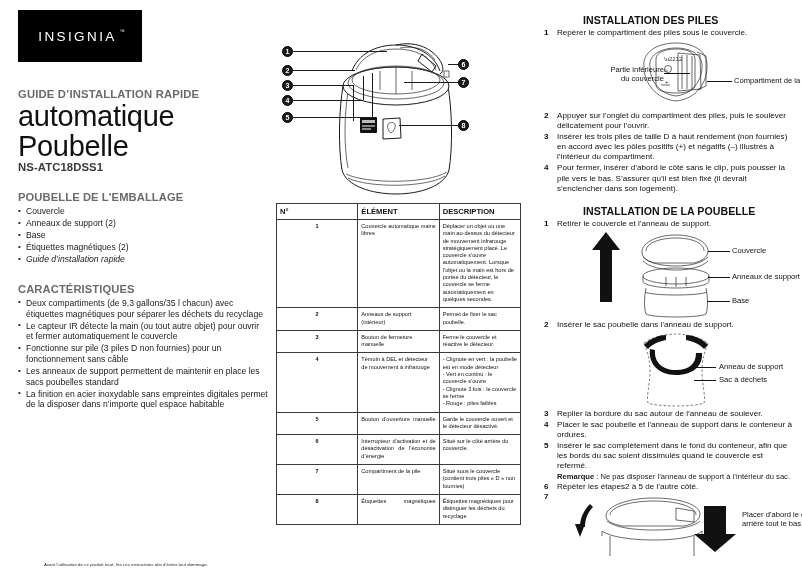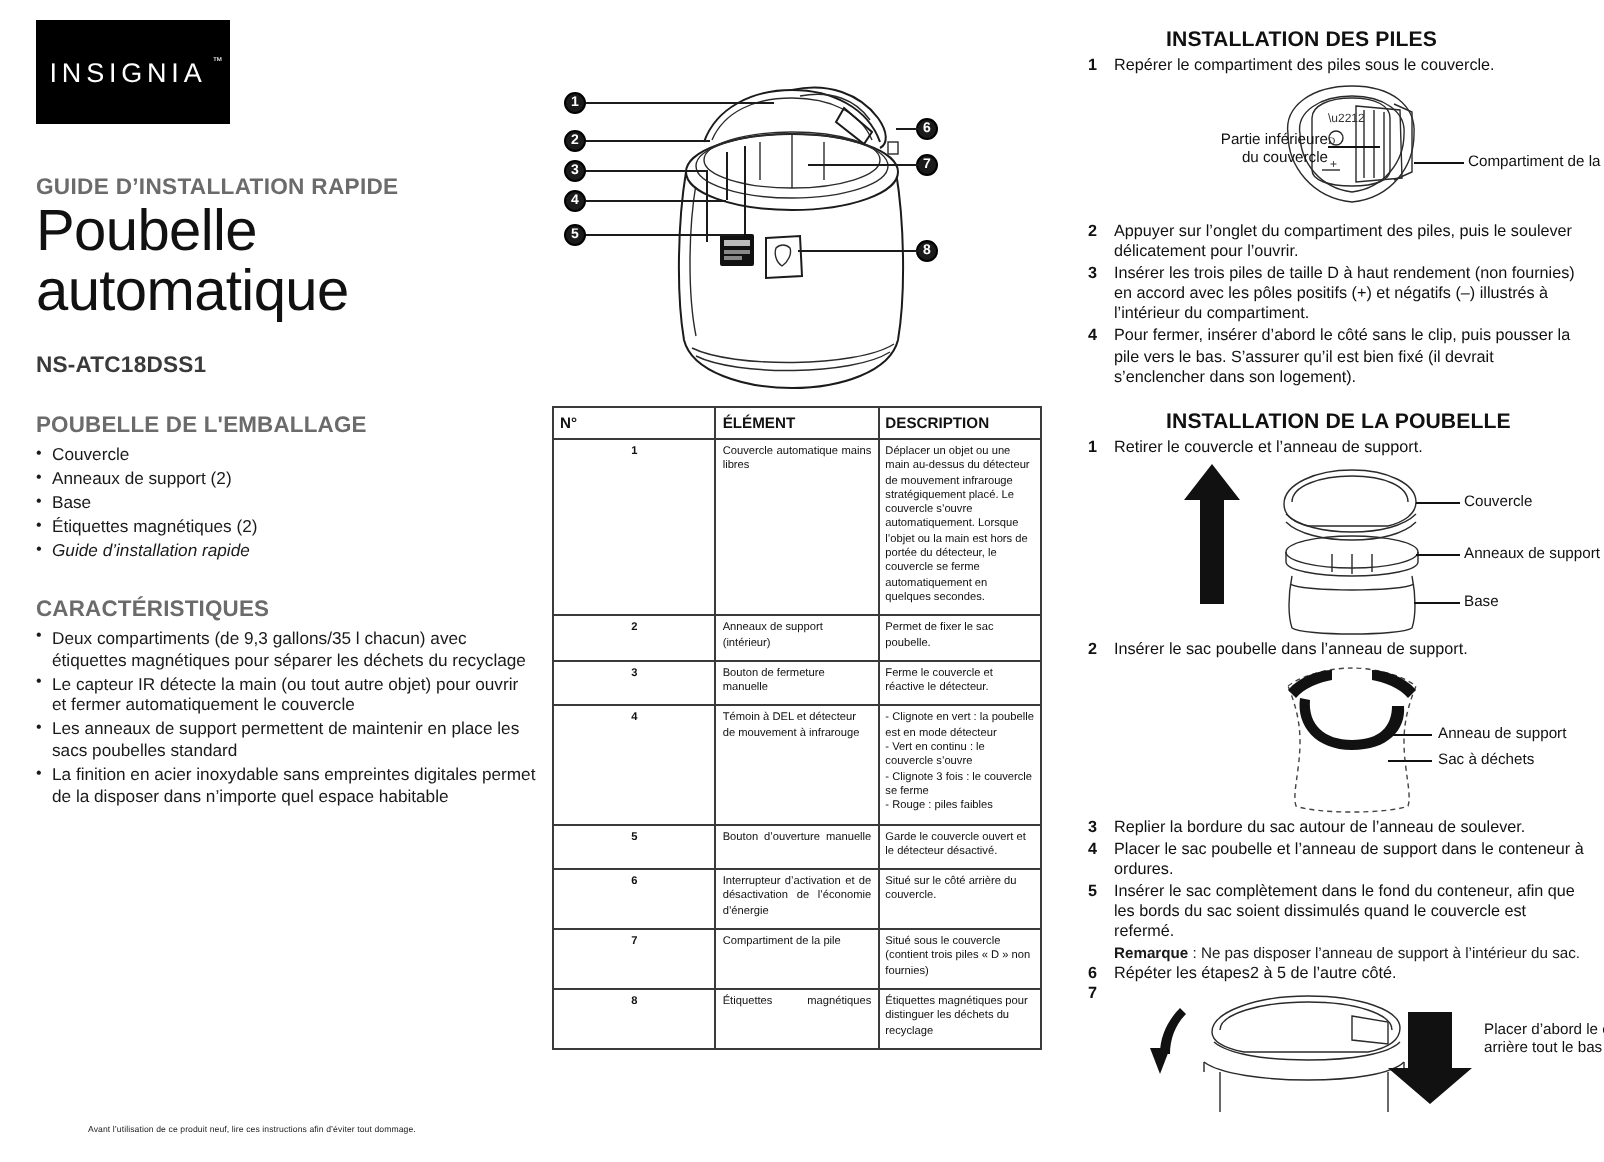--- a/index.html
+++ b/index.html
@@ -9,37 +9,37 @@
     font-family:"Liberation Sans", sans-serif;
     color:#1a1a1a;
     overflow:hidden;
     position:relative;
   }
   .page{position:absolute;inset:0;}
 
   
   .col1{position:absolute;left:18px;top:10px;width:250px;}
   .logo-box{
-    width:97px;height:52px;background:#000;
+    width:124px;height:52px;background:#000;
     display:flex;align-items:center;justify-content:center;
   }
   .logo-text{
     color:#fff;font-size:13.5px;letter-spacing:2.4px;
     font-weight:400;position:relative;padding-right:5px;
   }
   .logo-tm{position:absolute;top:-1px;right:-3px;font-size:5px;letter-spacing:0;}
   .guide-kicker{
     margin-top:26px;font-size:11.3px;font-weight:bold;letter-spacing:.15px;
     color:#6b6b6b;
   }
   .prod-title{
     font-size:29px;line-height:30px;font-weight:300;color:#111;
     margin-top:1px;letter-spacing:-.3px;
   }
-  .model{font-size:11.3px;font-weight:bold;color:#3a3a3a;margin-top:16px;letter-spacing:.1px;}
+  .model{font-size:11.3px;font-weight:bold;color:#3a3a3a;margin-top:0;letter-spacing:.1px;}
 
   .sec-head{
     font-size:11.2px;font-weight:bold;color:#6b6b6b;letter-spacing:.1px;
     margin-top:18px;margin-bottom:3px;
   }
   ul.bullets{list-style:none;margin:0;padding:0;}
   ul.bullets li{
     font-size:8.6px;line-height:10.6px;color:#1a1a1a;
     padding-left:8px;position:relative;margin-bottom:1.5px;
   }
@@ -117,38 +117,39 @@
 
     <div class="logo-box">
       <span class="logo-text">
         <span>INSIGNIA</span>
         <span class="logo-tm">™</span>
       </span>
     </div>
 
     <div class="guide-kicker">GUIDE D’INSTALLATION RAPIDE</div>
     <div class="prod-title">
+      <div>automatique</div>
       <div>Poubelle</div>
-      <div>automatique</div>
     </div>
     <div class="model">NS-ATC18DSS1</div>
 
     <div class="sec-head">POUBELLE DE L'EMBALLAGE</div>
     <ul class="bullets">
       <li>Couvercle</li>
       <li>Anneaux de support (2)</li>
       <li>Base</li>
       <li>Étiquettes  magnétiques  (2)</li>
       <li class="ital">Guide d’installation rapide</li>
     </ul>
 
     <div class="sec-head">CARACTÉRISTIQUES</div>
     <ul class="bullets feat">
       <li>Deux compartiments (de 9,3 gallons/35 l chacun) avec étiquettes magnétiques pour séparer les déchets du recyclage</li>
       <li>Le capteur IR détecte la main (ou tout autre objet) pour ouvrir et fermer automatiquement le couvercle</li>
+      <li>Fonctionne sur pile (3 piles D non fournies) pour un fonctionnement sans câble</li>
       <li>Les anneaux de support  permettent de maintenir en place les sacs poubelles standard</li>
       <li>La finition en acier inoxydable sans empreintes digitales permet de la disposer dans n’importe quel espace habitable</li>
     </ul>
   </div>
 
   <div class="footnote">Avant l’utilisation de ce produit neuf, lire ces instructions afin d’éviter tout dommage.</div>
 
   <div class="col2">
 
     <div class="diagram-main">

